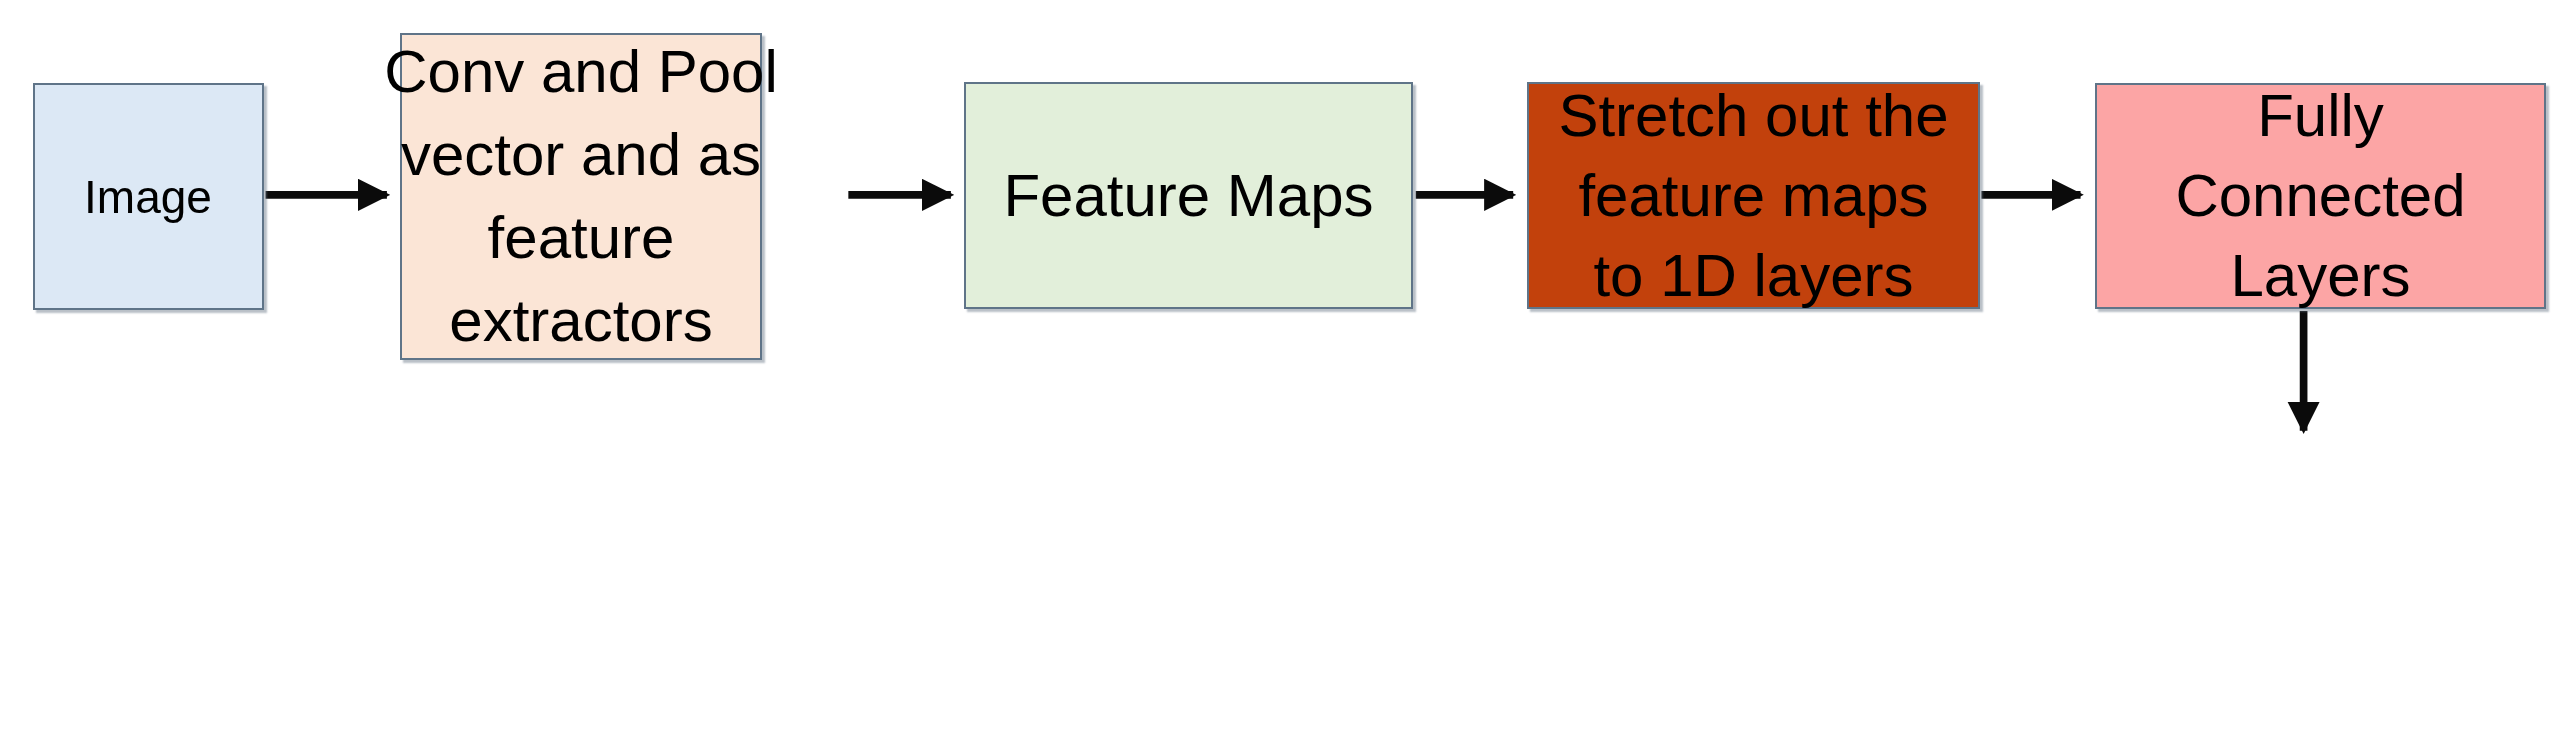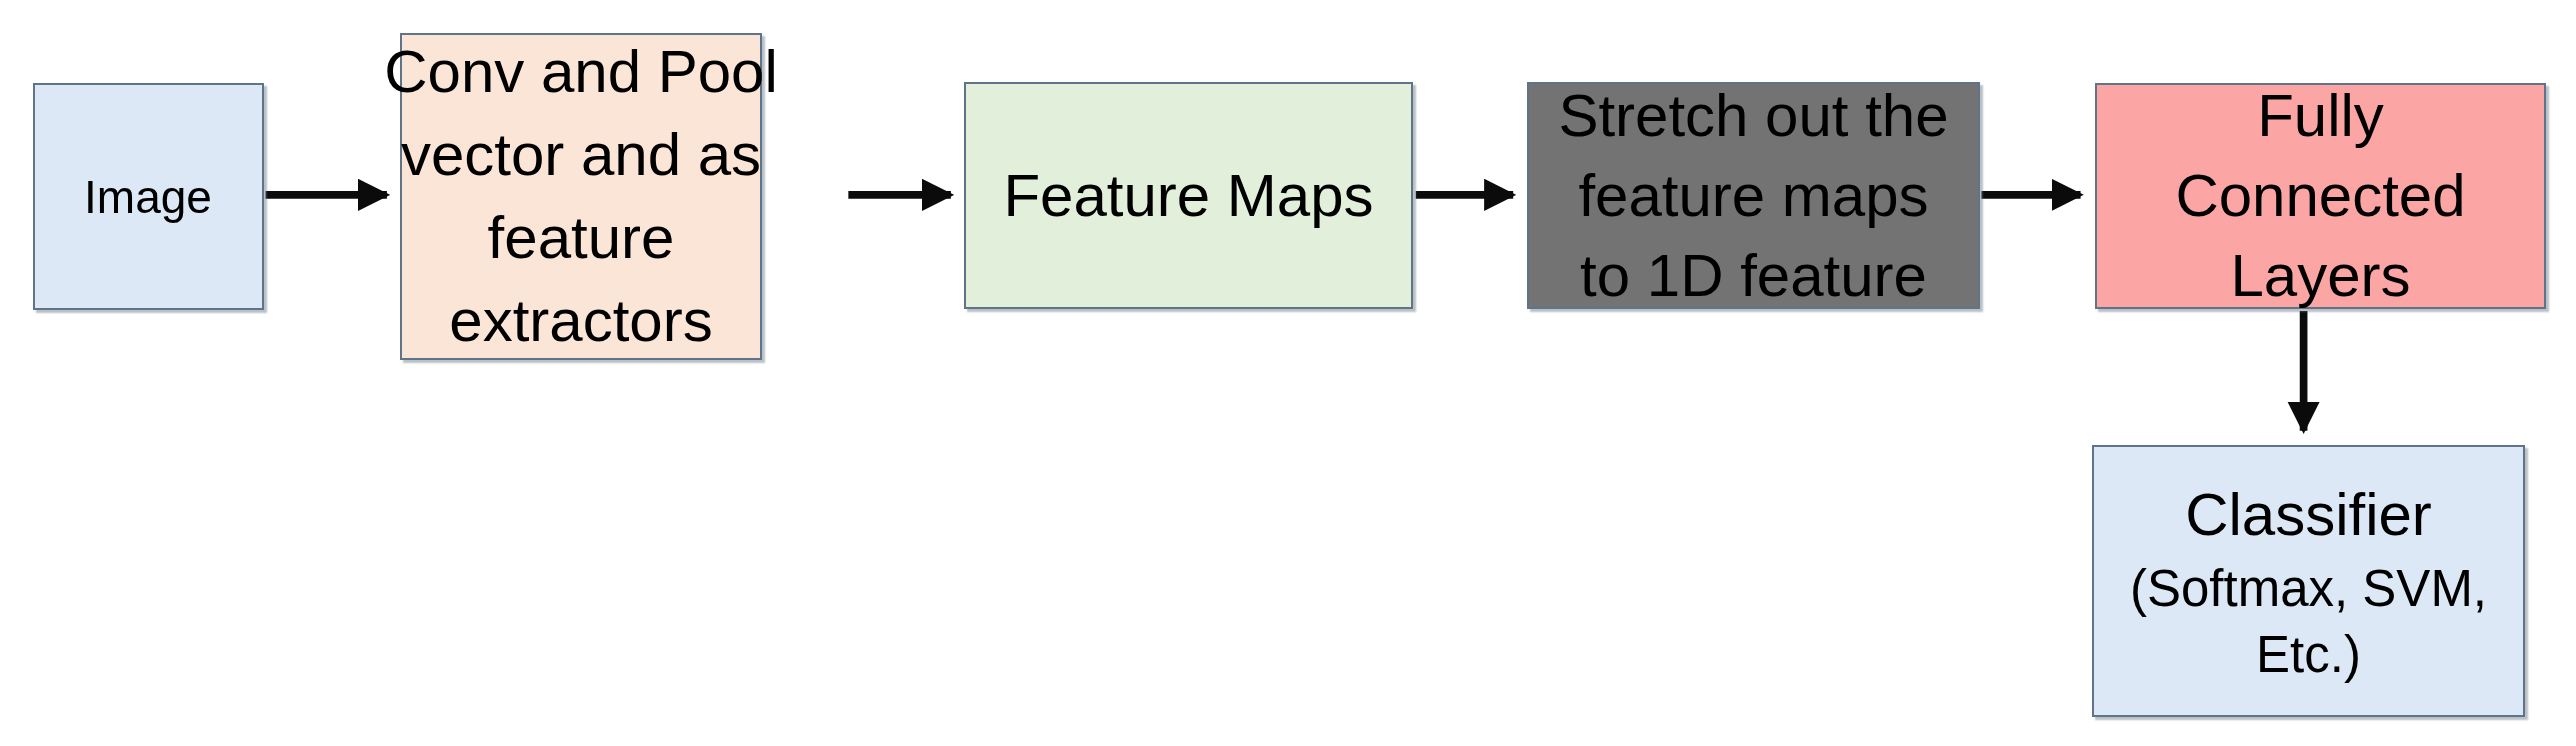--- a/index.html
+++ b/index.html
@@ -83,38 +83,31 @@
       <span class="line">extractors</span>
     </div>
   </div>
 
   <div class="box box-feature" style="background-color: rgb(226, 239, 218);">
     <div>
       <span class="line">Feature Maps</span>
     </div>
   </div>
 
-  <div class="box box-stretch" style="background-color: #737373;">
+  <div class="box box-stretch" style="background-color: #c2410c;">
     <div>
       <span class="line">Stretch out the</span>
       <span class="line">feature maps</span>
-      <span class="line">to 1D feature</span>
+      <span class="line">to 1D layers</span>
     </div>
   </div>
 
   <div class="box box-fc" style="background-color: #fca5a5;">
     <div>
       <span class="line">Fully</span>
       <span class="line">Connected</span>
       <span class="line">Layers</span>
     </div>
   </div>
 
-  <div class="box box-classifier" style="background-color: rgb(220, 232, 245);">
-    <div>
-      <span class="classifier-title">Classifier</span>
-      <span class="classifier-sub">(Softmax, SVM,</span>
-      <span class="classifier-sub">Etc.)</span>
-    </div>
-  </div>
 
 </div>
 
 
 </body></html>

